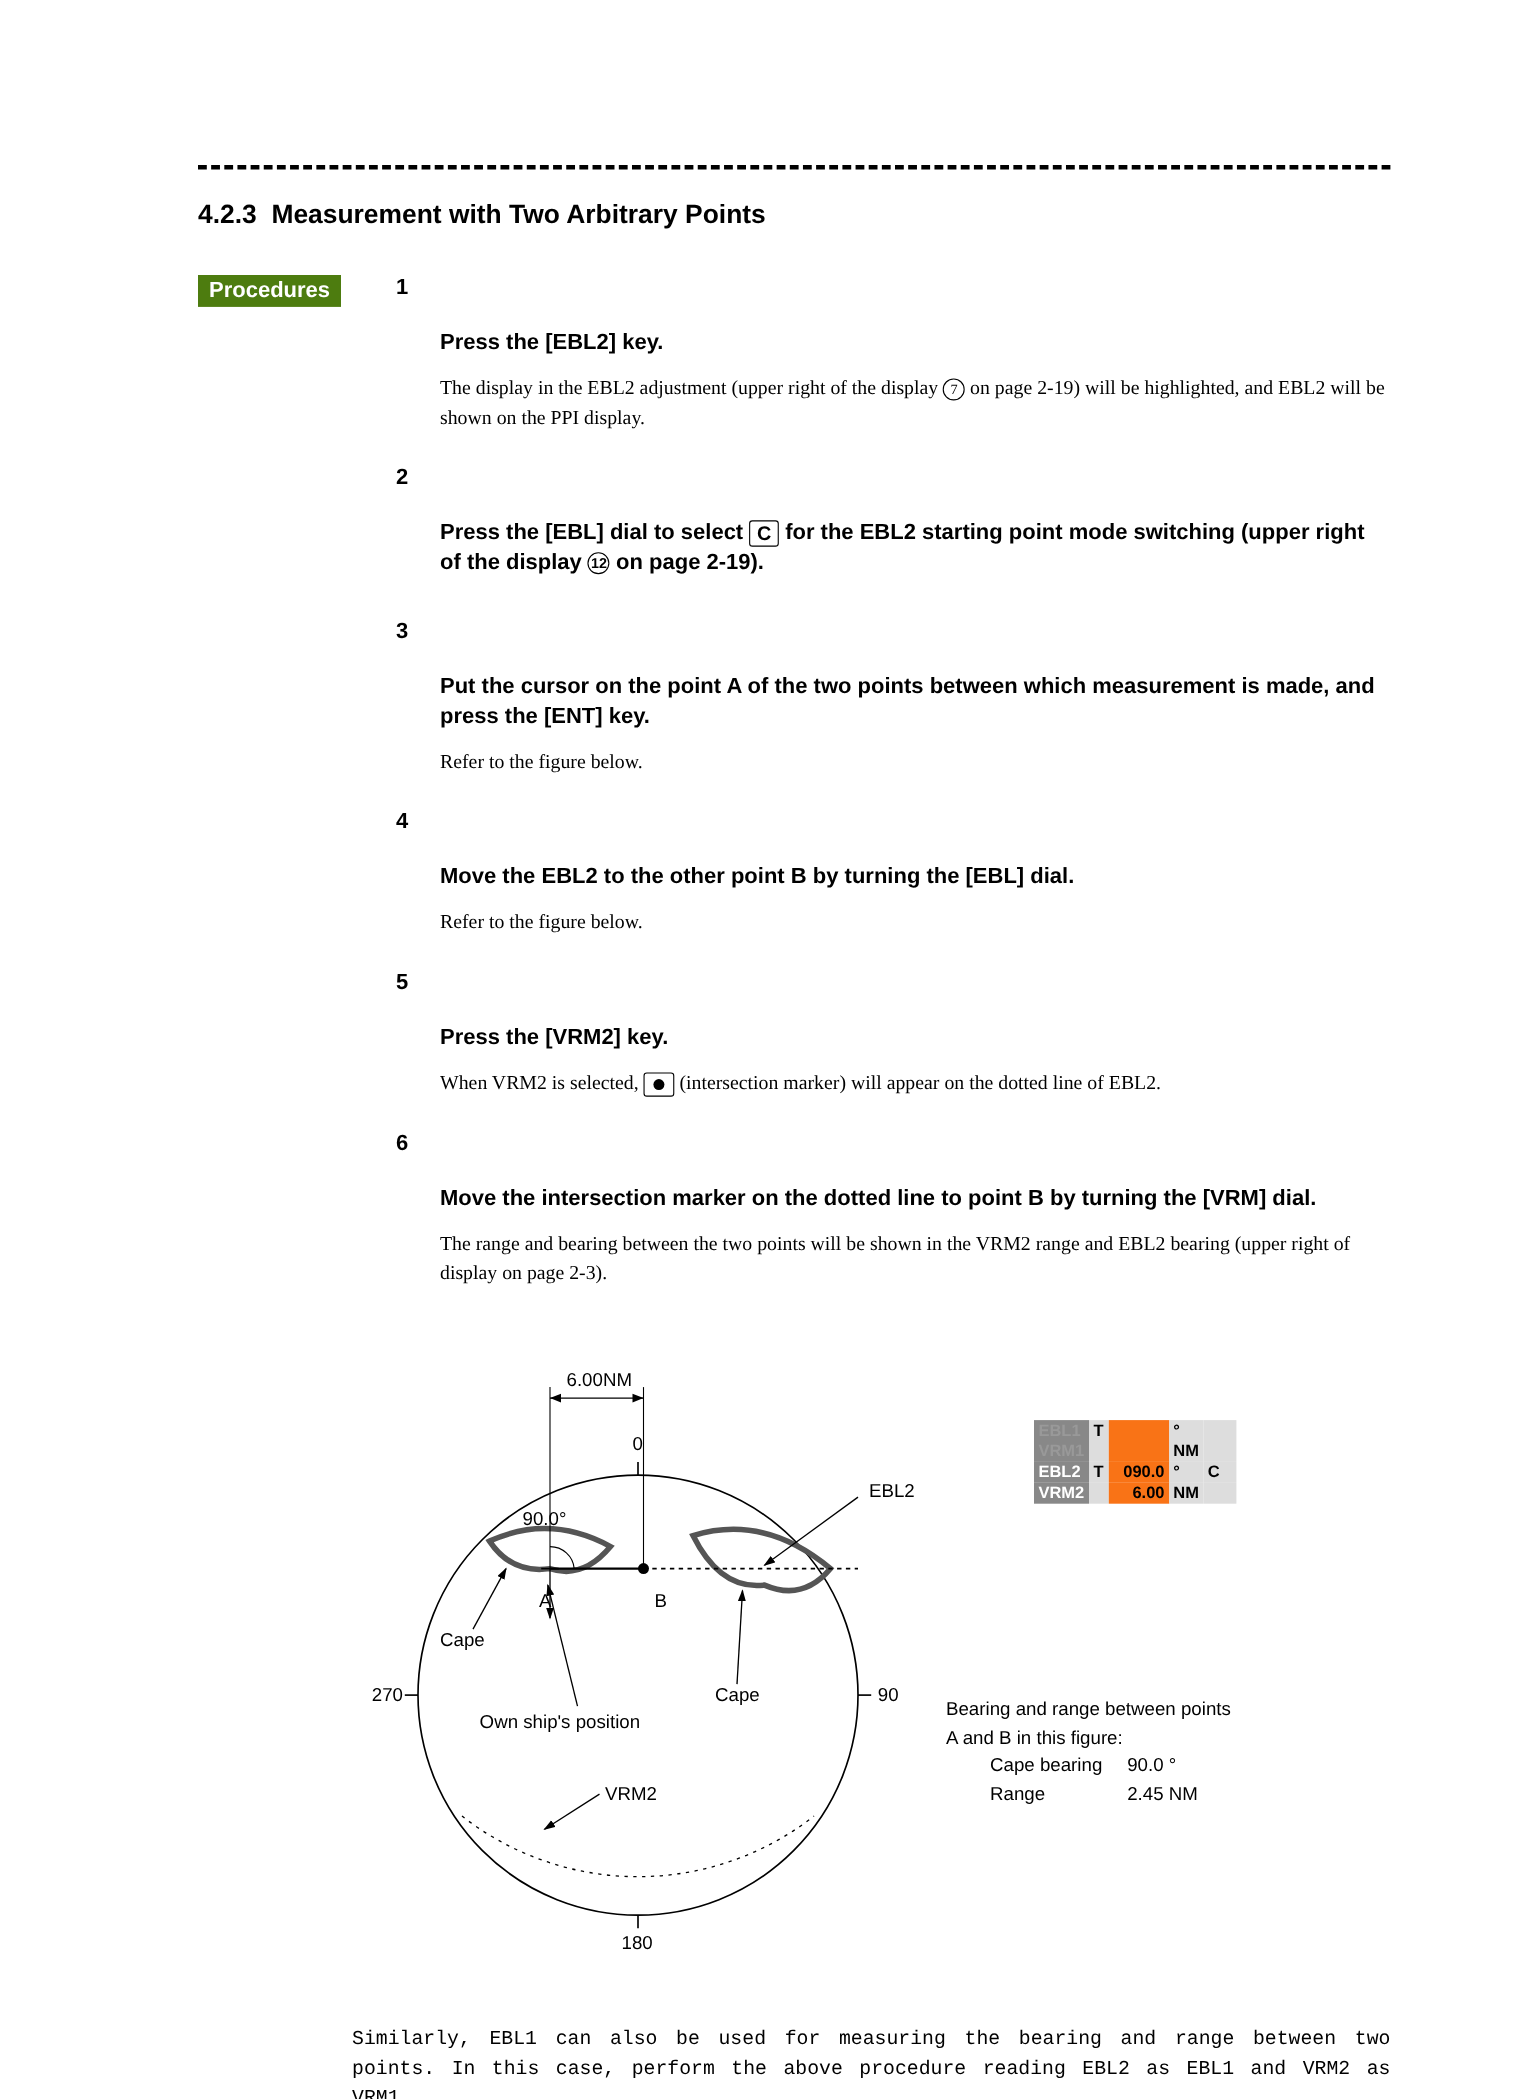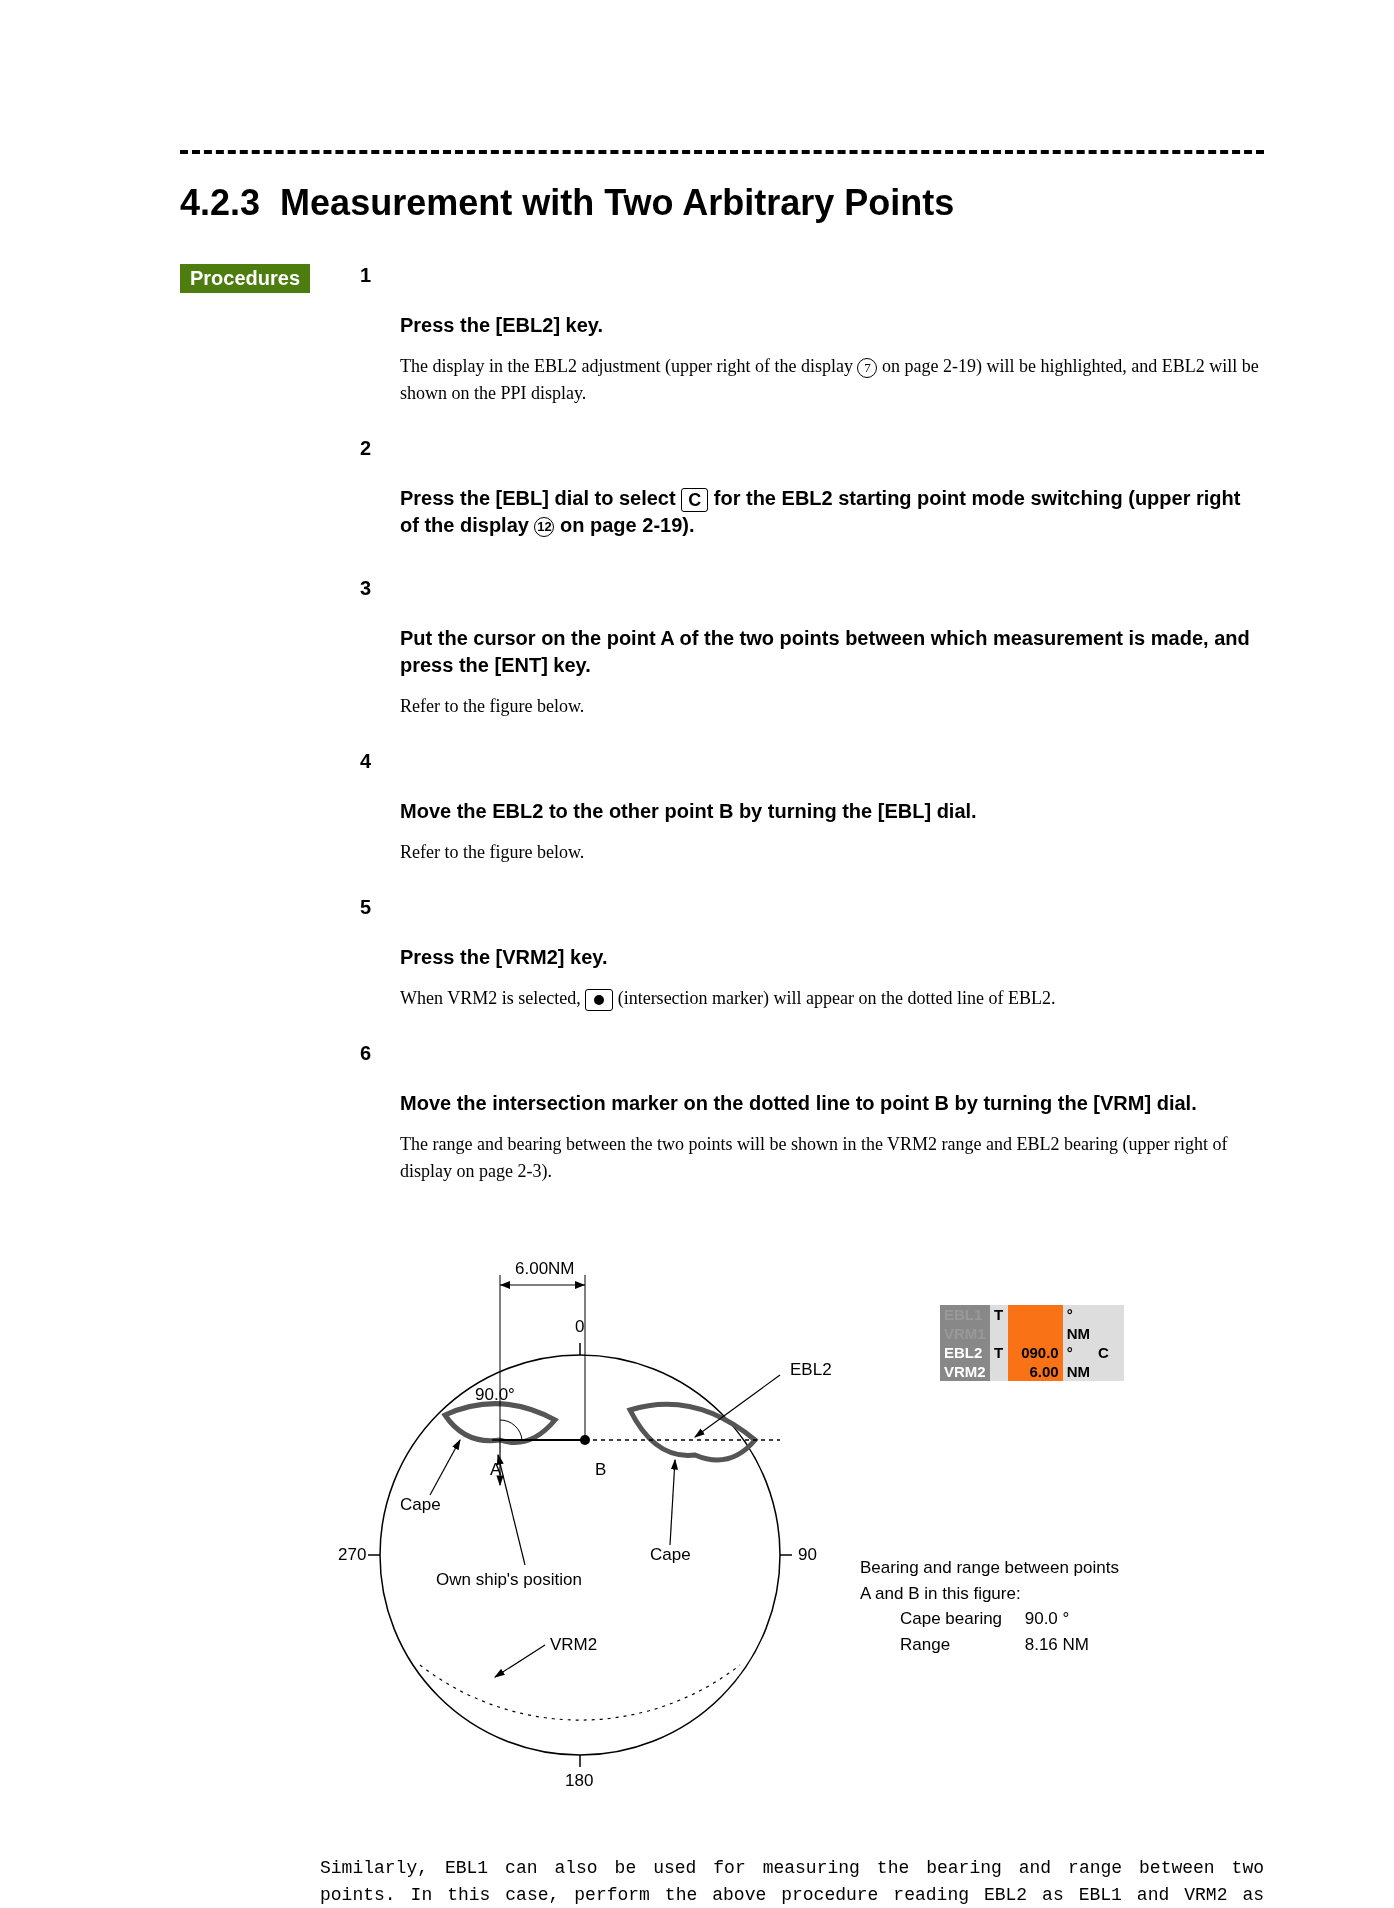--- a/index.html
+++ b/index.html
@@ -15,21 +15,21 @@
     padding: 150px 130px 80px 180px;
     position: relative;
   }
   .dashed-rule {
     border-top: 4px dashed #000;
     margin-bottom: 28px;
   }
   .section-number {
     font-family: Arial, Helvetica, sans-serif;
     font-weight: bold;
-    font-size: 36px;
+    font-size: 24px;
     margin-bottom: 40px;
   }
   .proc-label {
     display: inline-block;
     background: #4d7c0f;
     color: #fff;
     font-family: Arial, Helvetica, sans-serif;
     font-weight: bold;
     font-size: 20px;
     padding: 3px 10px;
@@ -339,21 +339,21 @@
 
     <div class="bearing-info">
       <div>Bearing and range between points</div>
       <div>A and B in this figure:</div>
       <div style="padding-left:40px">
         <span style="display:inline-block;width:120px">Cape bearing</span>
         <span>90.0 °</span>
       </div>
       <div style="padding-left:40px">
         <span style="display:inline-block;width:120px">Range</span>
-        <span>8.16 NM</span>
+        <span>2.45 NM</span>
       </div>
     </div>
   </div>
 
   <div class="closing">Similarly, EBL1 can also be used for measuring the bearing and range between two points. In this case, perform the above procedure reading EBL2 as EBL1 and VRM2 as VRM1.</div>
 
   <div class="page-num">4-19</div>
 </div>
 
 </body></html>

